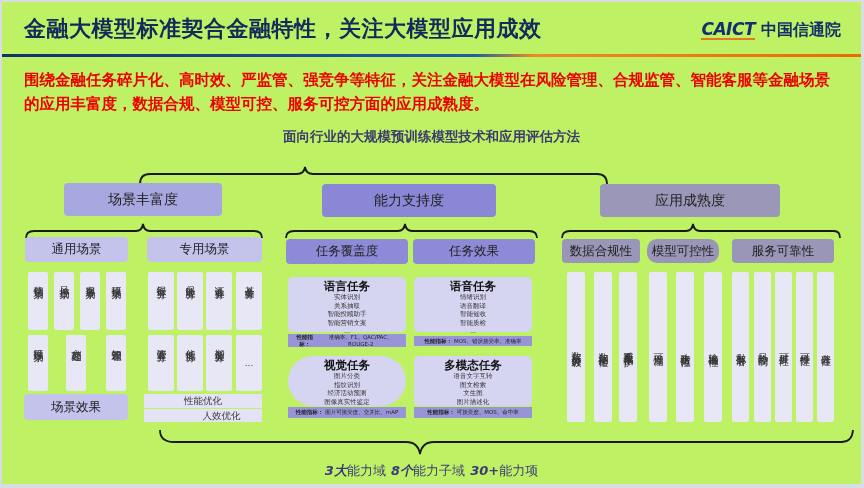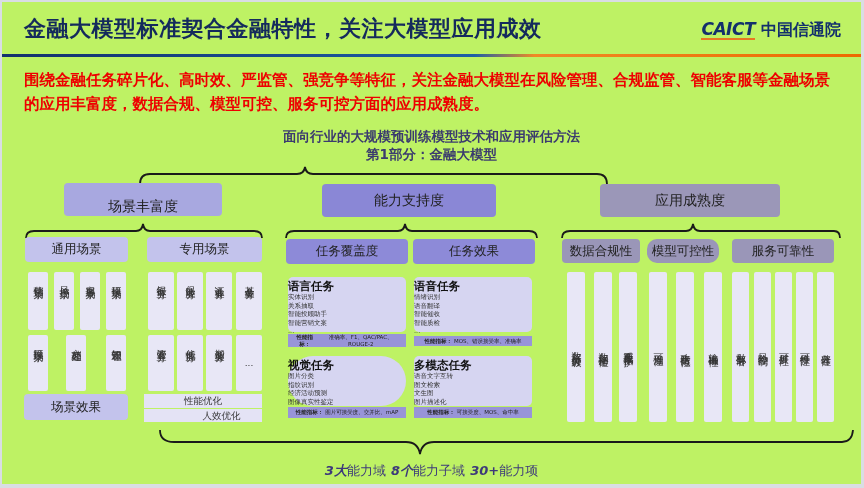--- a/index.html
+++ b/index.html
@@ -32,21 +32,21 @@
   .g1 { background: #c3c3ec; }
   .g2 { background: #8d8ad8; }
   .g3 { background: #9a96b8; }
 
   .vcell { position: absolute; background: #e8e7f6; border-radius: 2px; display: flex; justify-content: center; padding-top: 6px; }
   .vtext { writing-mode: vertical-rl; text-orientation: upright; font-size: 10px; color: #333; letter-spacing: 1px; line-height: 12px; }
   .vcell.center { align-items: center; padding-top: 0; }
 
   .bar { position: absolute; background: #e4e3f5; font-size: 9.5px; color: #333; text-align: center; line-height: 14px; }
 
-  .task { position: absolute; background: #d6d5f1; border-radius: 5px; text-align: left; }
+  .task { position: absolute; background: #d6d5f1; border-radius: 5px; text-align: center; }
   .task .h { font-size: 11.5px; font-weight: bold; color: #111; line-height: 14px; margin-top: 2px; }
   .task .it { font-size: 6.5px; color: #333; line-height: 8.5px; }
   .metric { position: absolute; background: #9894d8; font-size: 5.5px; color: #222; text-align: center; display: flex; align-items: center; justify-content: center; line-height: 7px; padding: 0 4px; }
   .metric b { margin-right: 2px; }
 
   .footer { position: absolute; left: 0; width: 859px; top: 458px; text-align: center; color: #3d3a7a; }
   .footer .num { font-size: 13px; font-weight: bold; font-style: italic; }
   .footer .small { font-size: 13px; }
 </style>
 </head>
@@ -57,35 +57,34 @@
   <div class="title">金融大模型标准契合金融特性，关注大模型应用成效</div>
   <div class="logo">
     <span class="caict">CAICT</span>
     <span class="cn">中国信通院</span>
   </div>
   <div class="hr"></div>
 
   <div class="lead">围绕金融任务碎片化、高时效、严监管、强竞争等特征，关注金融大模型在风险管理、合规监管、智能客服等金融场景的应用丰富度，数据合规、模型可控、服务可控方面的应用成熟度。</div>
 
   <div class="subtitle" style="top:126px;">面向行业的大规模预训练模型技术和应用评估方法</div>
-  <div class="subtitle" style="top:144px;">第1部分：金融大模型</div>
 
   <svg class="brace" style="left:0;top:0;width:859px;height:488px;pointer-events:none;">
     <path d="M138,182 Q138,172 148,172 L295,172 Q302,172 303,165 Q304,172 311,172 L595,172 Q605,172 605,182"></path>
 
     <path d="M24,236 Q24,229 32,229 L134,229 Q140,229 141,222 Q142,229 148,229 L252,229 Q260,229 260,236"></path>
 
     <path d="M284,236 Q284,229 292,229 L396,229 Q402,229 403,222 Q404,229 410,229 L527,229 Q535,229 535,236"></path>
 
     <path d="M560,236 Q560,229 568,229 L684,229 Q690,229 691,222 Q692,229 698,229 L832,229 Q838,229 838,236"></path>
 
     <path d="M158,428 Q158,440 172,440 L404,440 Q416,440 418,452 Q420,440 432,440 L840,440 Q850,440 851,428"></path>
   </svg>
 
-  <div class="box lvl1 p1" style="left:62px;top:181px;width:158px;height:33px;align-items:flex-end;">
+  <div class="box lvl1 p1" style="left:62px;top:181px;width:158px;height:33px;">
     <span>场景丰富度</span>
   </div>
   <div class="box lvl1 p2" style="left:320px;top:182px;width:174px;height:33px;">
     <span>能力支持度</span>
   </div>
   <div class="box lvl1 p3" style="left:598px;top:182px;width:180px;height:33px;">
     <span>应用成熟度</span>
   </div>
 
   <div class="box lvl2 g1" style="left:23px;top:235px;width:103px;height:25px;">

